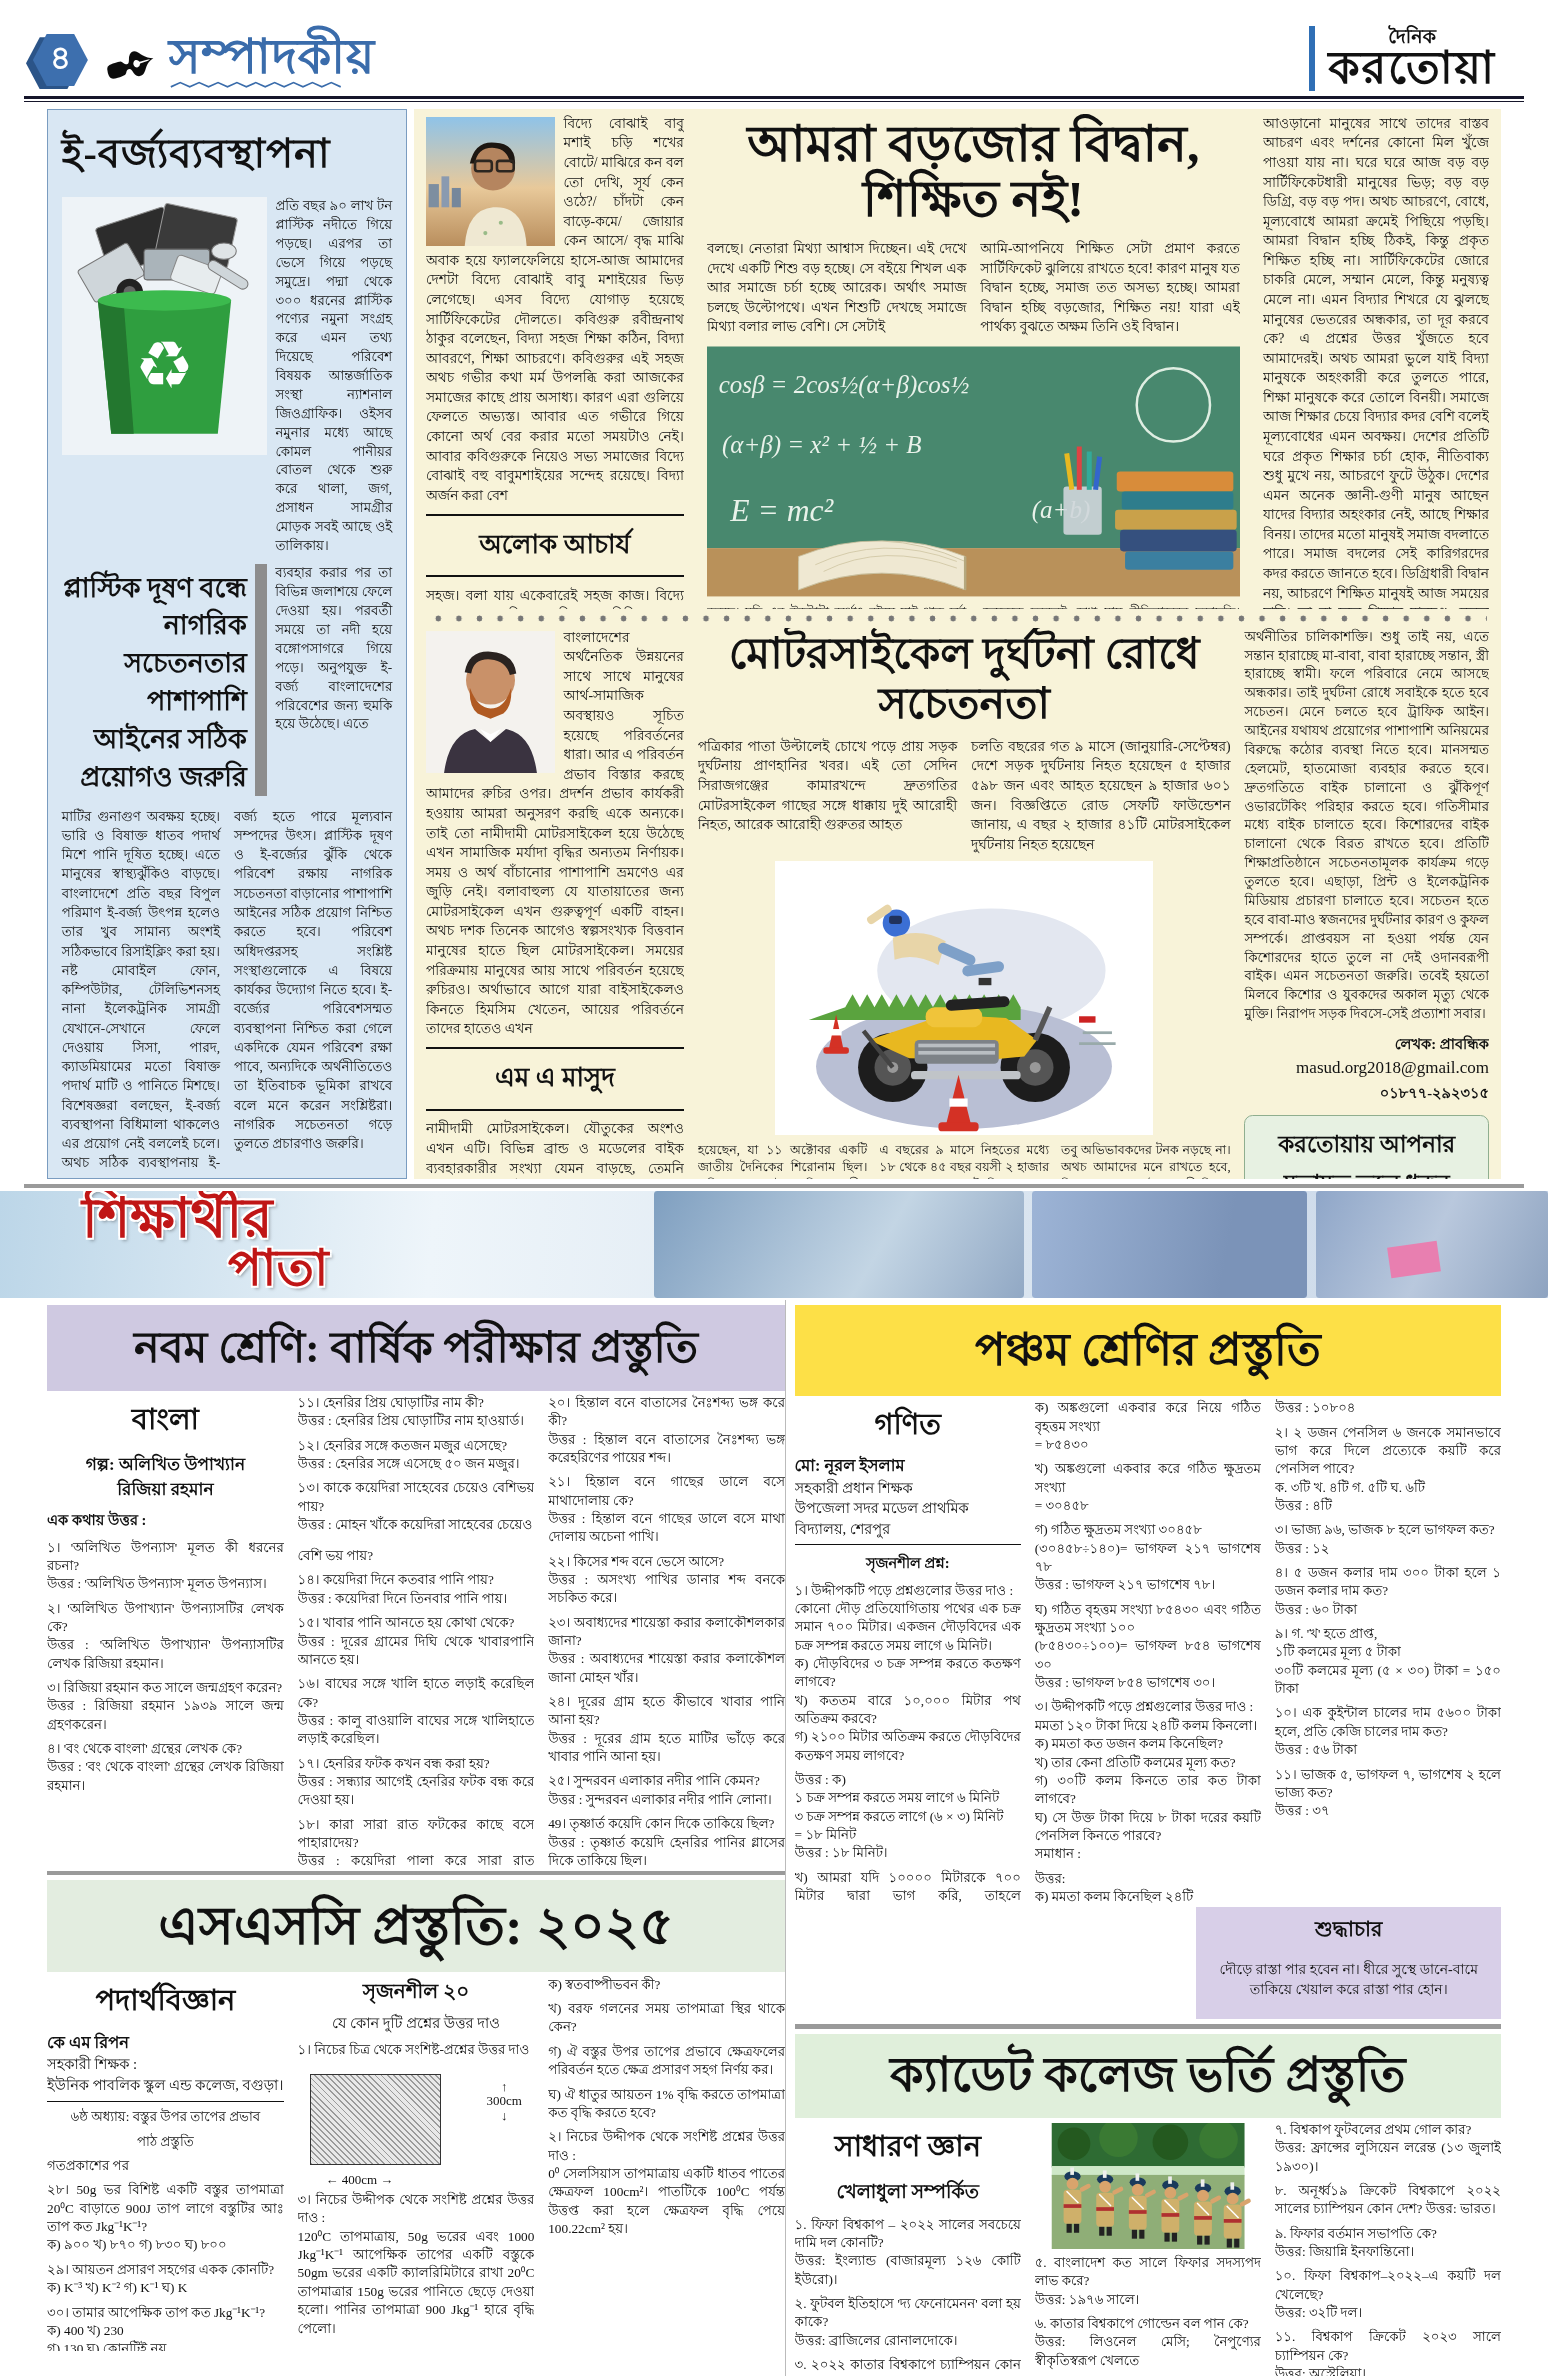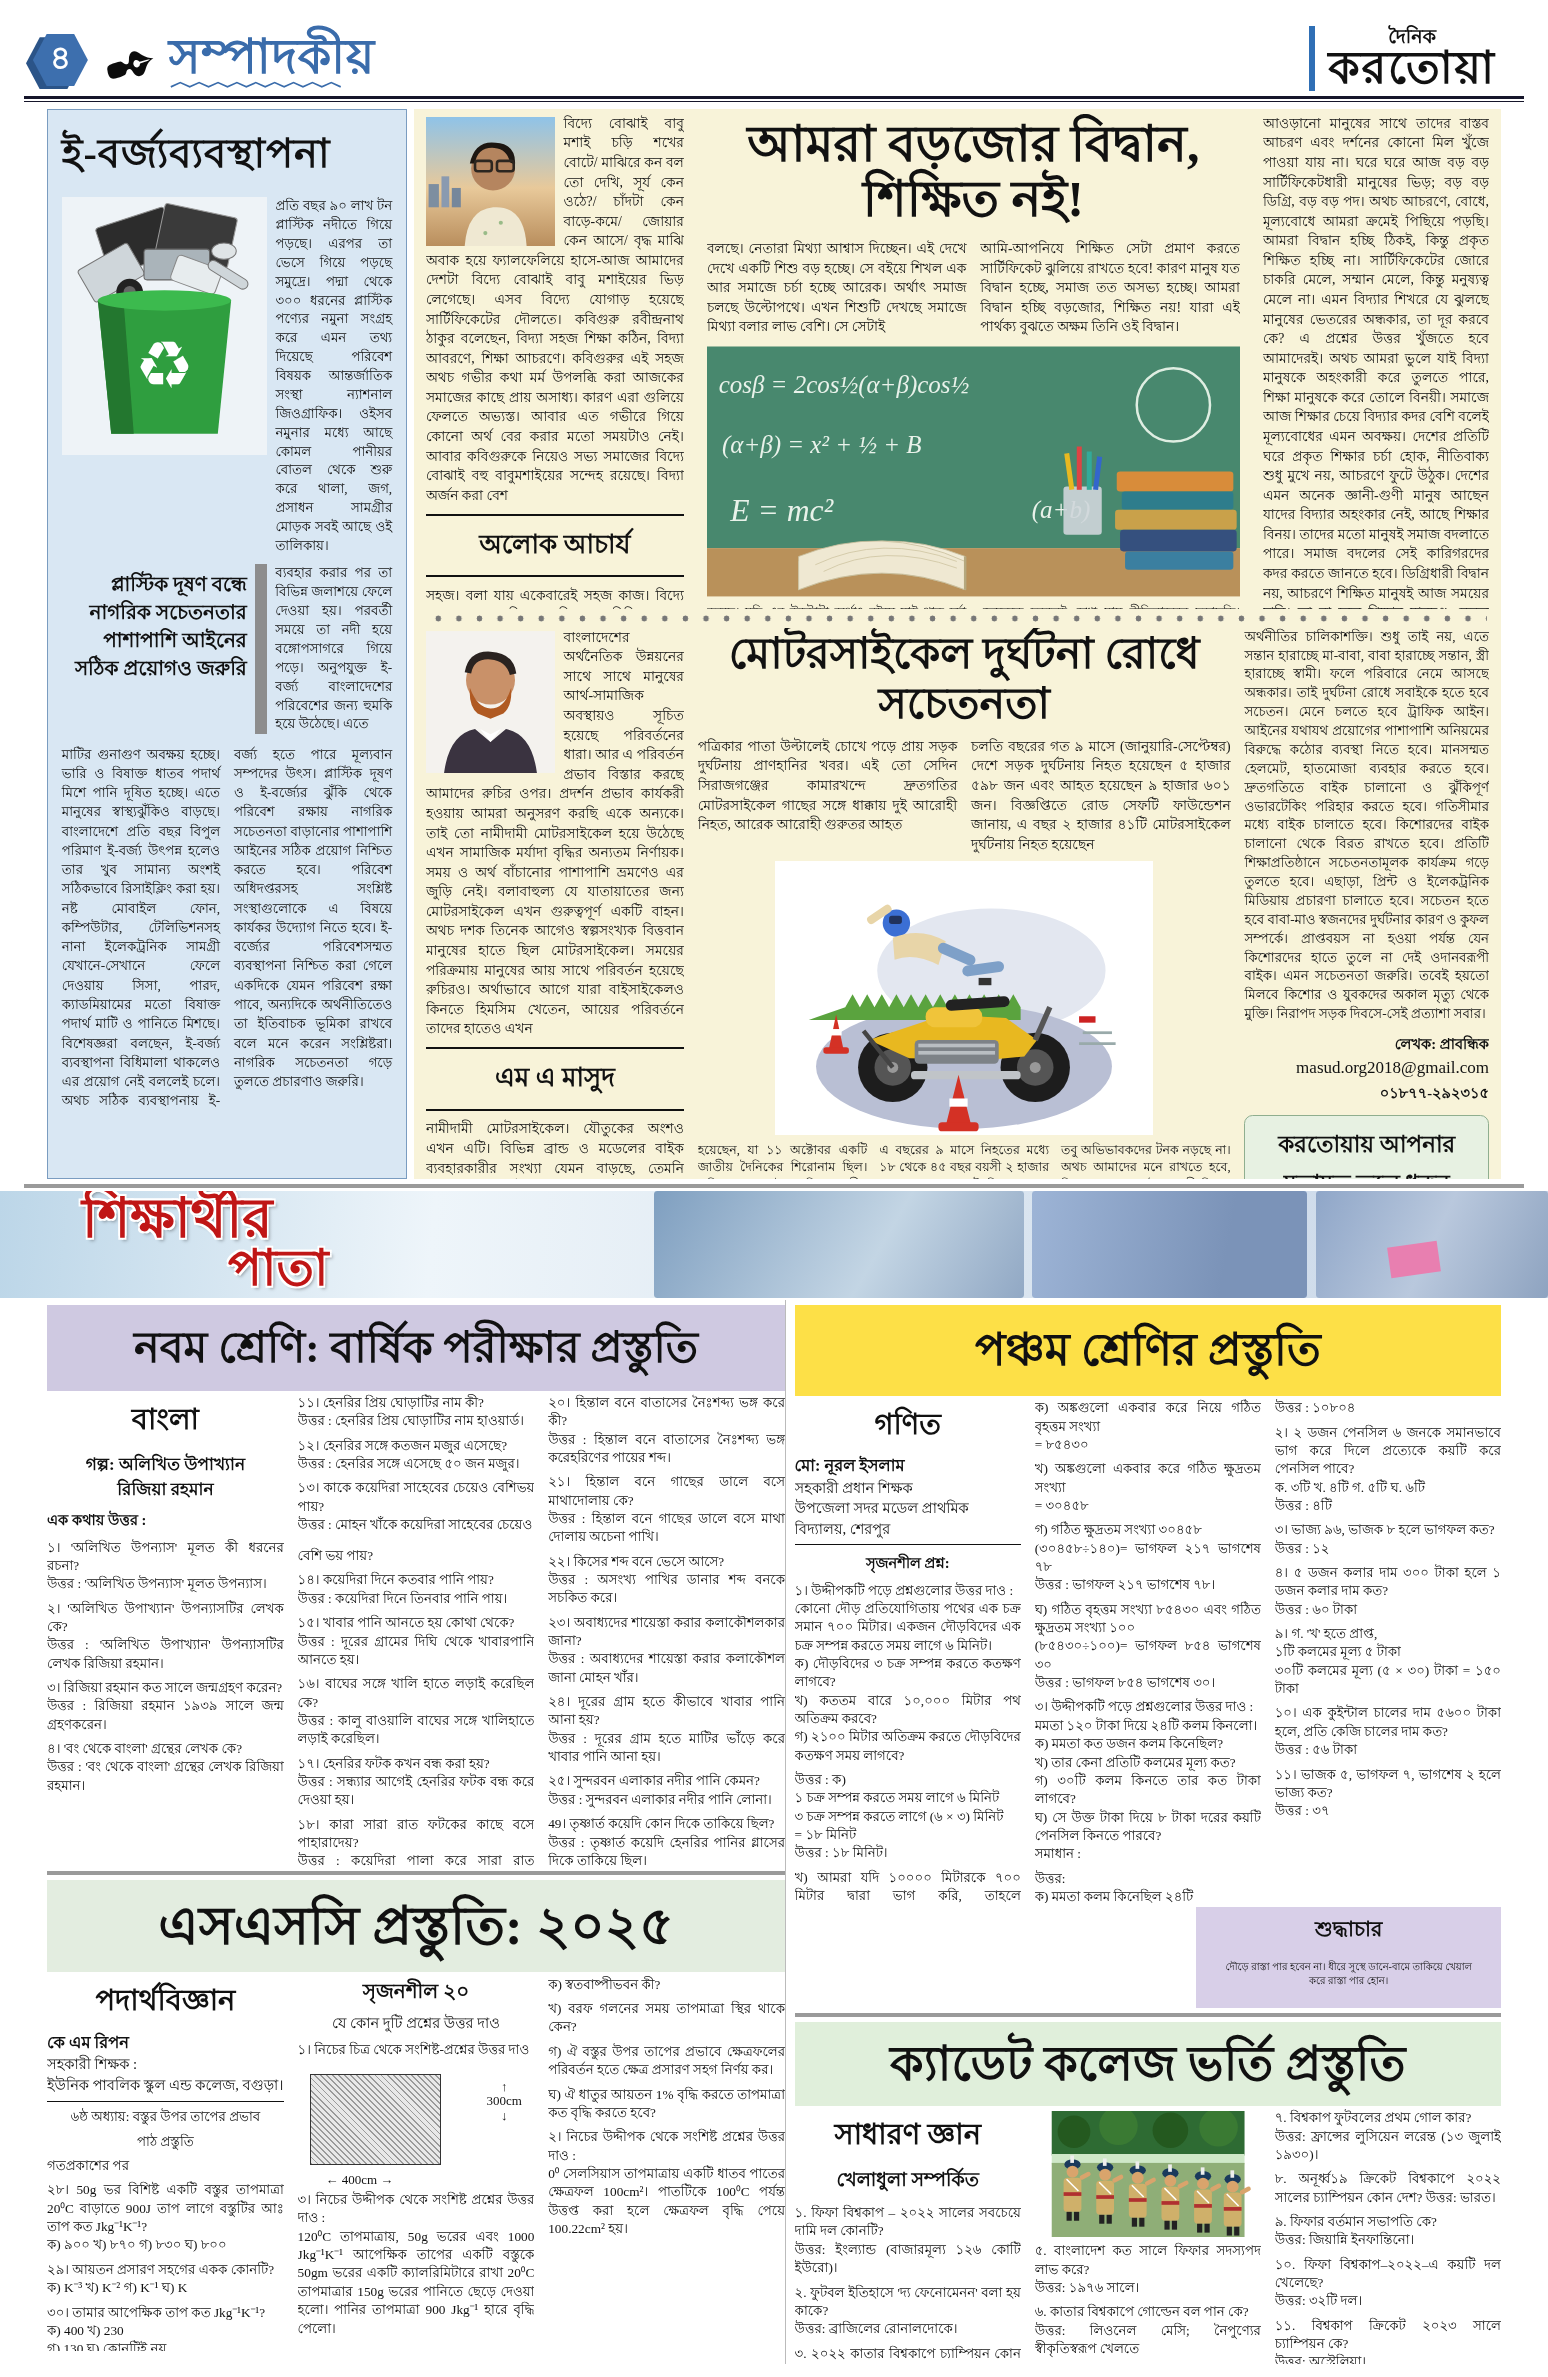--- a/index.html
+++ b/index.html
@@ -25,21 +25,21 @@
   .header-rule{margin:0 24px;border-top:3.4px solid #15152a;border-bottom:0.9px solid #15152a;height:1.7px;}
   
   .editorial{display:flex;gap:6.9px;padding:6.9px 47px 5.2px 47px;height:1082px;box-sizing:border-box;}
   .ewaste{width:360px;flex:none;background:#d9e7f3;border:0.9px solid #7a9cc0;box-sizing:border-box;padding:12px 13.8px;overflow:hidden;}
   .ewaste h1{font-size:40px;margin:0 0 8.6px;font-weight:900;letter-spacing:0.9px;}
   .ew-top{display:flex;gap:8.6px;}
   .ew-img{width:205px;height:258px;flex:none;background:#eef3f7;}
   .ew-intro{font-size:13.3px;line-height:1.42;text-align:justify;margin:0;}
   .ew-mid{display:flex;gap:8.6px;margin-top:8.6px;}
   .pullquote{width:62%;display:flex;align-items:flex-start;}
-  .pullquote p{font-size:20px;font-weight:bold;text-align:right;line-height:1.4;margin:5.2px 8.6px 0 0;flex:1;}
+  .pullquote p{font-size:27px;font-weight:bold;text-align:right;line-height:1.4;margin:5.2px 8.6px 0 0;flex:1;}
   .pq-bar{width:11.2px;background:#8d8d8d;align-self:stretch;}
   .ew-intro2{flex:1;font-size:13.3px;line-height:1.42;text-align:justify;margin:0;}
   .ew-body{font-size:13.3px;line-height:1.45;text-align:justify;margin:10.3px 0 0;column-count:2;column-gap:13.8px;}
   .articles{flex:1;background:#f8f3d9;padding:5.2px 12px;box-sizing:border-box;overflow:hidden;}
   .a1{display:grid;grid-template-columns:258px 533px 1fr;gap:23px;height:495px;overflow:hidden;}
   .acol{overflow:hidden;}
   .photo1{width:129px;height:129px;float:left;margin:3.4px 8.6px 3.4px 0;}
   .lead,.bodytxt{font-size:13.8px;line-height:1.42;text-align:justify;margin:0;}
   .byline-box{border-top:2.2px solid #111;border-bottom:2.2px solid #111;text-align:center;font-size:26px;font-weight:bold;padding:7.7px 0;margin:8.6px 0;}
   .a1 h2{font-size:50px;font-weight:900;text-align:center;margin:3.4px 0 12px;line-height:1.1;}
@@ -93,21 +93,21 @@
   .center{text-align:center;}
   .creative-t{font-size:20px;font-weight:bold;text-align:center;margin:0 0 3.4px;}
   .creative-s{font-size:14.6px;text-align:center;margin:0 0 5.2px;}
   .diagram{margin:8.6px auto 3.4px;width:172px;position:relative;padding:0 40px 22.4px 0;}
   .hatch{width:129px;height:89px;border:0.9px solid #333;background:repeating-linear-gradient(45deg,#9a9a9a 0 1.3px,#e8e8e8 1.3px 4.3px);}
   .dim-r{position:absolute;right:0;top:5.2px;font-size:13px;text-align:center;line-height:1.15;}
   .dim-b{position:absolute;left:15.5px;bottom:0;font-size:13px;}
   .shuddha-row{display:flex;justify-content:flex-end;margin:3.4px 0 5.2px;}
   .shuddha{width:284px;background:#d8cfe8;padding:6.9px 10.3px;text-align:center;}
   .shuddha .st{font-size:20.6px;font-weight:900;margin:0 0 3.4px;}
-  .shuddha .sb{font-size:10px;line-height:1.45;margin:12px;}
+  .shuddha .sb{font-size:14px;line-height:1.45;margin:12px;}
   .cadetimg{width:100%;height:146px;margin:1.7px 0 5.2px;}
   .sub-label{font-size:19px;font-weight:bold;text-align:center;margin:0 0 6.9px;}
 </style>
 </head>
 <body>
 
 <div class="page">
 
   <header class="masthead">
     <div class="mast-left">

